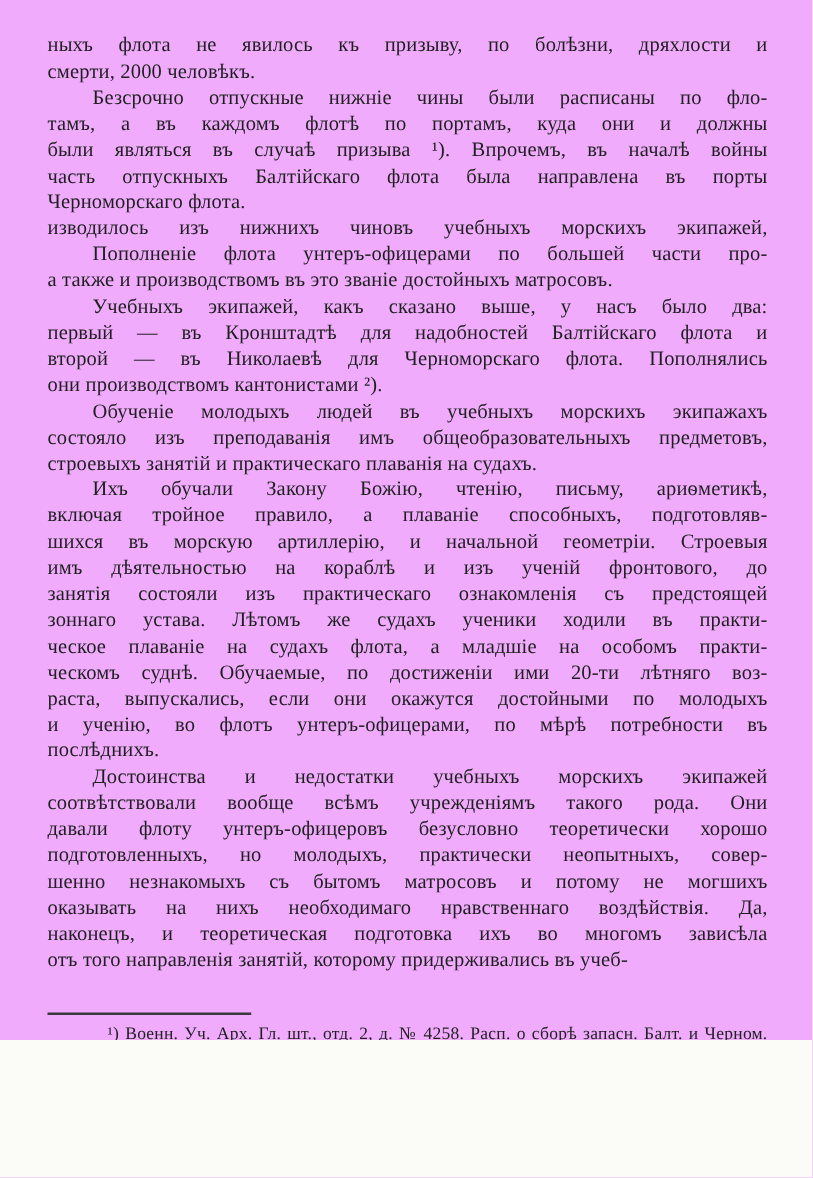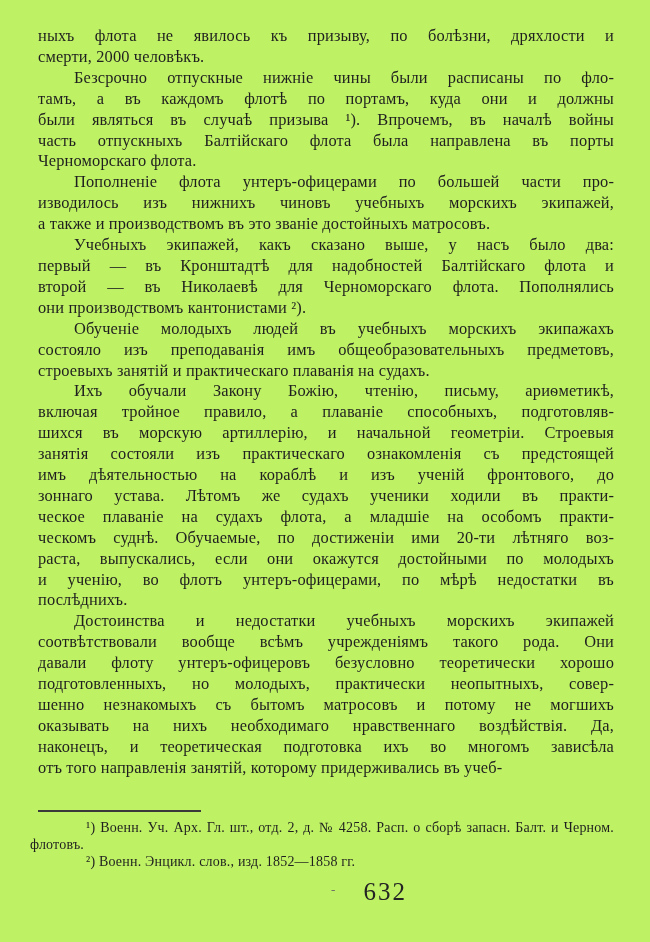--- a/index.html
+++ b/index.html
@@ -3,22 +3,22 @@
 <meta charset="utf-8">
 <style>
   html, body {
     margin: 0;
     padding: 0;
     background: #fbfbf8;
   }
   .page {
     position: relative;
     width: 650px;
-    height: 942px;
-    background: #bef264;
+    height: 832px;
+    background: #f0abfc;
     font-family: "Liberation Serif", "DejaVu Serif", serif;
     color: #1f1f1f;
     overflow: hidden;
   }
   .text-block {
     position: absolute;
     left: 38px;
     top: 26px;
     width: 576px;
     font-size: 16.4px;
@@ -88,40 +88,40 @@
 <div class="page">
 
   <div class="text-block" id="paragraphs">
       <div class="line just">ныхъ флота не явилось къ призыву, по болѣзни, дряхлости и</div>
       <div class="line">смерти, 2000 человѣкъ.</div>
       <div class="line just indent">Безсрочно отпускные нижніе чины были расписаны по фло-</div>
       <div class="line just">тамъ, а въ каждомъ флотѣ по портамъ, куда они и должны</div>
       <div class="line just">были являться въ случаѣ призыва ¹). Впрочемъ, въ началѣ войны</div>
       <div class="line just">часть отпускныхъ Балтійскаго флота была направлена въ порты</div>
       <div class="line">Черноморскаго флота.</div>
+      <div class="line just">изводилось изъ нижнихъ чиновъ учебныхъ морскихъ экипажей,</div>
       <div class="line just indent">Пополненіе флота унтеръ-офицерами по большей части про-</div>
-      <div class="line just">изводилось изъ нижнихъ чиновъ учебныхъ морскихъ экипажей,</div>
       <div class="line">а также и производствомъ въ это званіе достойныхъ матросовъ.</div>
       <div class="line just indent">Учебныхъ экипажей, какъ сказано выше, у насъ было два:</div>
       <div class="line just">первый — въ Кронштадтѣ для надобностей Балтійскаго флота и</div>
       <div class="line just">второй — въ Николаевѣ для Черноморскаго флота. Пополнялись</div>
       <div class="line">они производствомъ кантонистами ²).</div>
       <div class="line just indent">Обученіе молодыхъ людей въ учебныхъ морскихъ экипажахъ</div>
       <div class="line just">состояло изъ преподаванія имъ общеобразовательныхъ предметовъ,</div>
       <div class="line">строевыхъ занятій и практическаго плаванія на судахъ.</div>
       <div class="line just indent">Ихъ обучали Закону Божію, чтенію, письму, ариѳметикѣ,</div>
       <div class="line just">включая тройное правило, а плаваніе способныхъ, подготовляв-</div>
       <div class="line just">шихся въ морскую артиллерію, и начальной геометріи. Строевыя</div>
+      <div class="line just">имъ дѣятельностью на кораблѣ и изъ ученій фронтового, до</div>
       <div class="line just">занятія состояли изъ практическаго ознакомленія съ предстоящей</div>
-      <div class="line just">имъ дѣятельностью на кораблѣ и изъ ученій фронтового, до</div>
       <div class="line just">зоннаго устава. Лѣтомъ же судахъ ученики ходили въ практи-</div>
       <div class="line just">ческое плаваніе на судахъ флота, а младшіе на особомъ практи-</div>
       <div class="line just">ческомъ суднѣ. Обучаемые, по достиженіи ими 20-ти лѣтняго воз-</div>
       <div class="line just">раста, выпускались, если они окажутся достойными по молодыхъ</div>
-      <div class="line just">и ученію, во флотъ унтеръ-офицерами, по мѣрѣ недостатки въ</div>
+      <div class="line just">и ученію, во флотъ унтеръ-офицерами, по мѣрѣ потребности въ</div>
       <div class="line">послѣднихъ.</div>
       <div class="line just indent">Достоинства и недостатки учебныхъ морскихъ экипажей</div>
       <div class="line just">соотвѣтствовали вообще всѣмъ учрежденіямъ такого рода. Они</div>
       <div class="line just">давали флоту унтеръ-офицеровъ безусловно теоретически хорошо</div>
       <div class="line just">подготовленныхъ, но молодыхъ, практически неопытныхъ, совер-</div>
       <div class="line just">шенно незнакомыхъ съ бытомъ матросовъ и потому не могшихъ</div>
       <div class="line just">оказывать на нихъ необходимаго нравственнаго воздѣйствія. Да,</div>
       <div class="line just">наконецъ, и теоретическая подготовка ихъ во многомъ зависѣла</div>
       <div class="line">отъ того направленія занятій, которому придерживались въ учеб-</div>
     </div>

